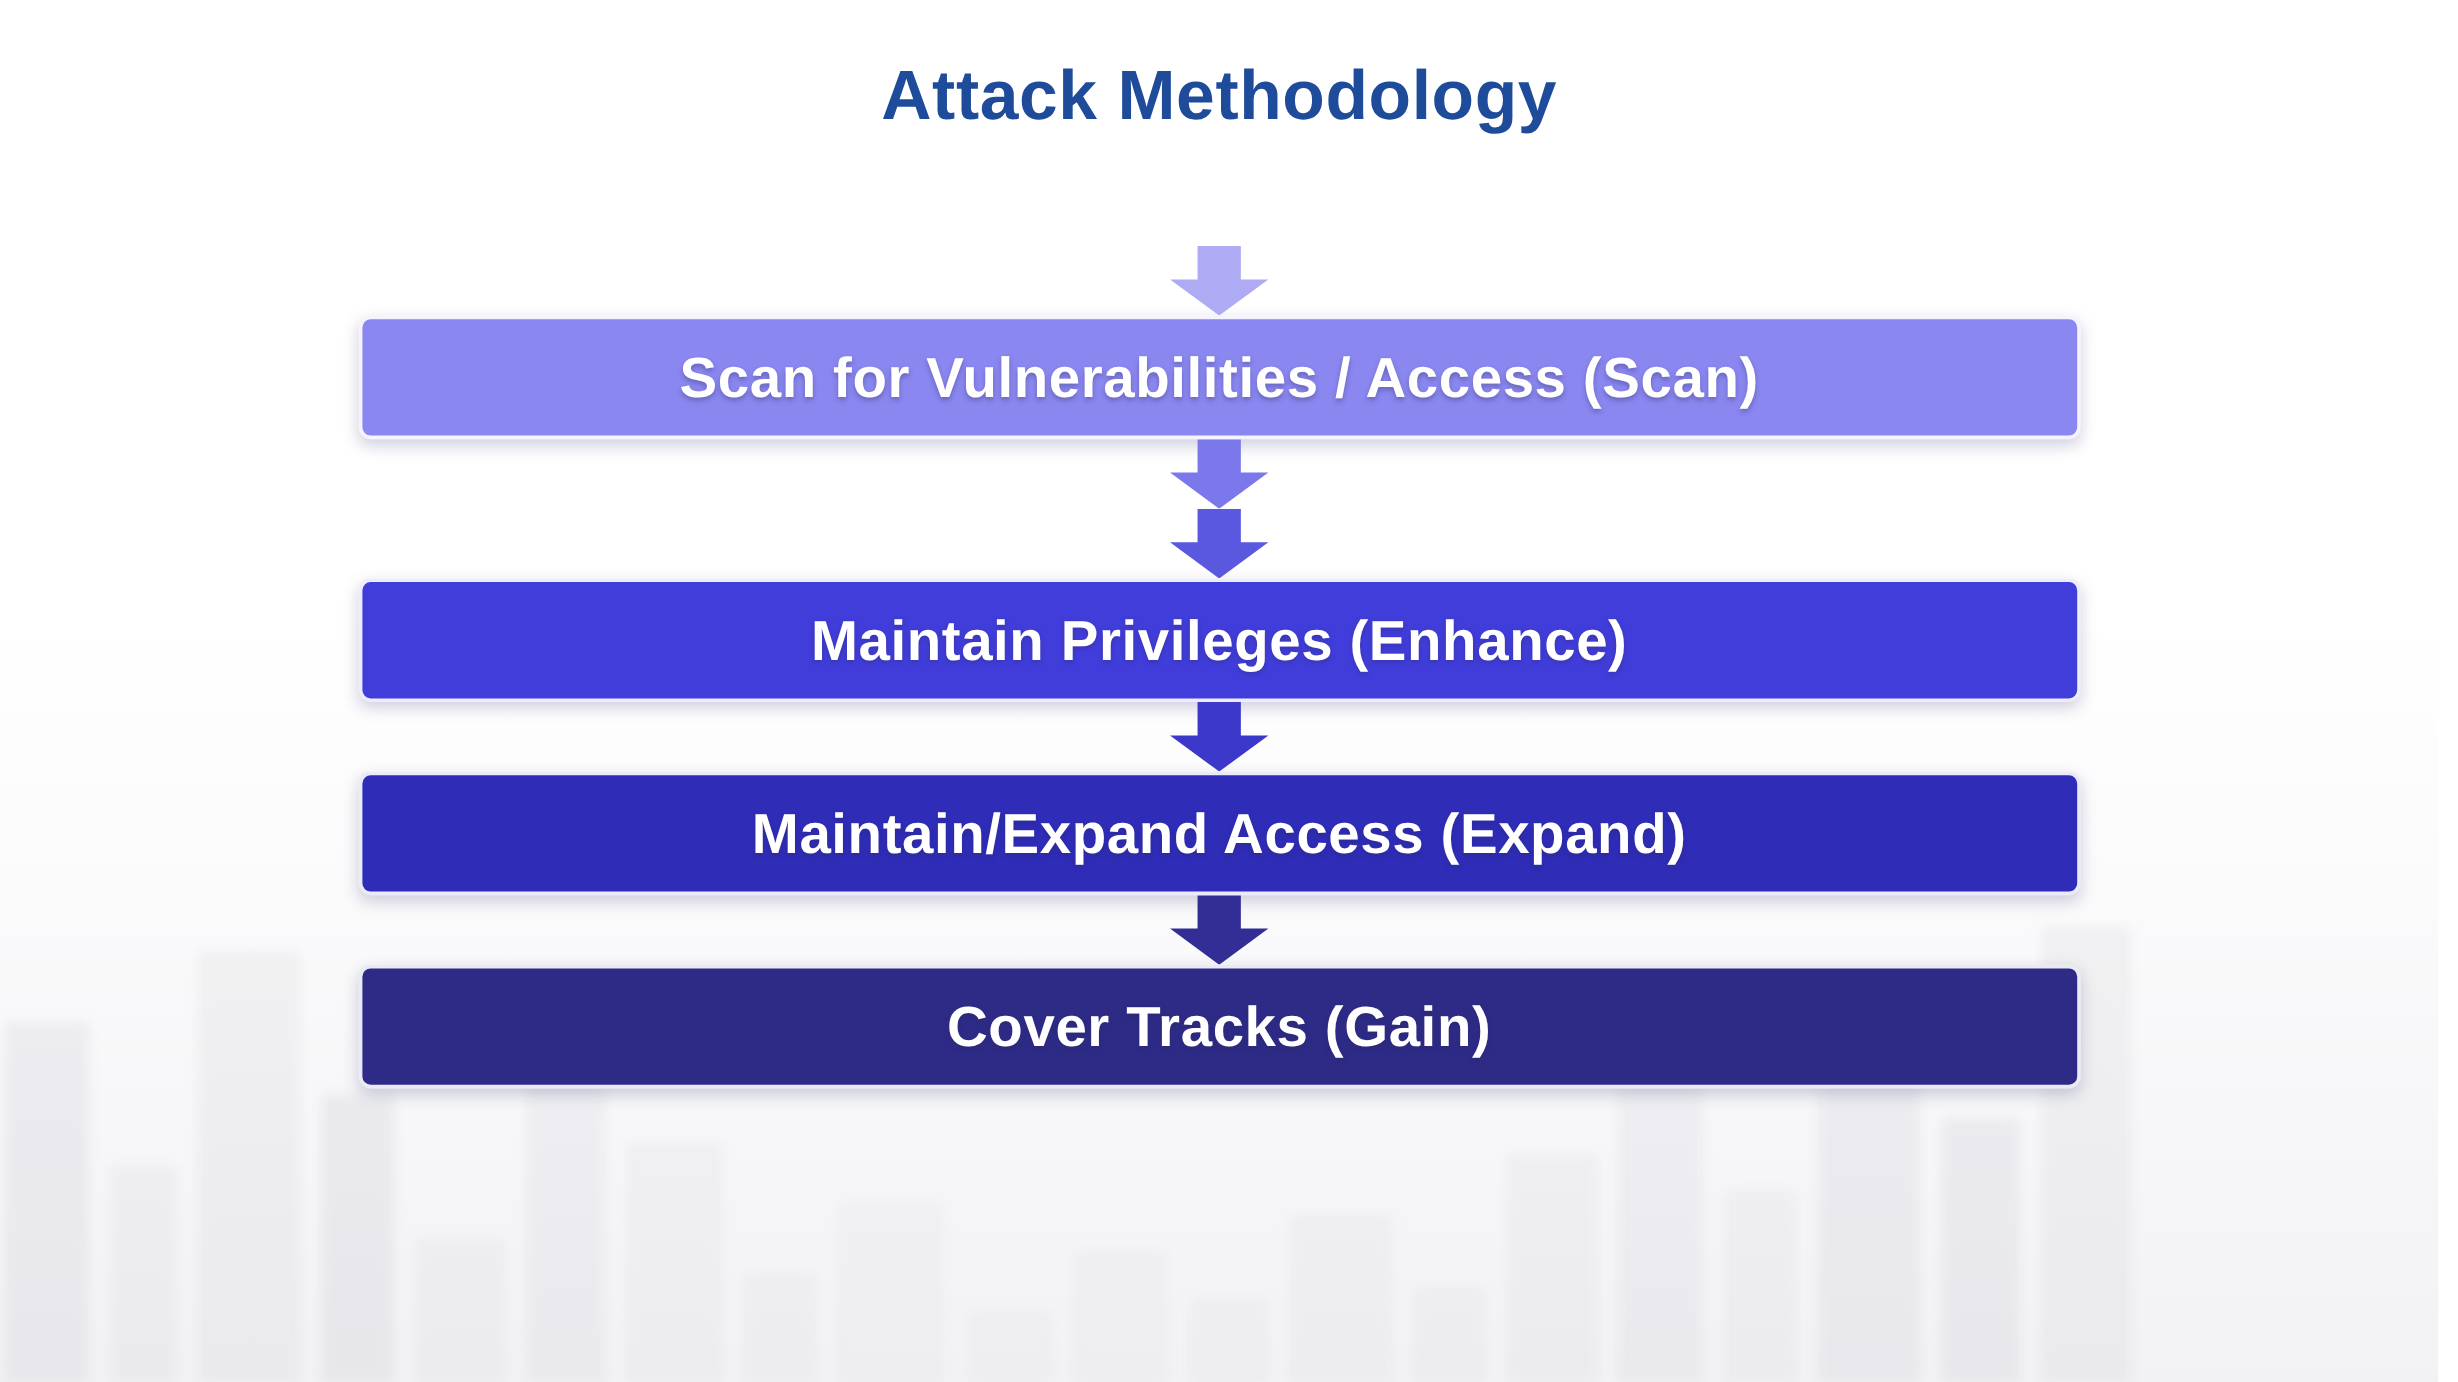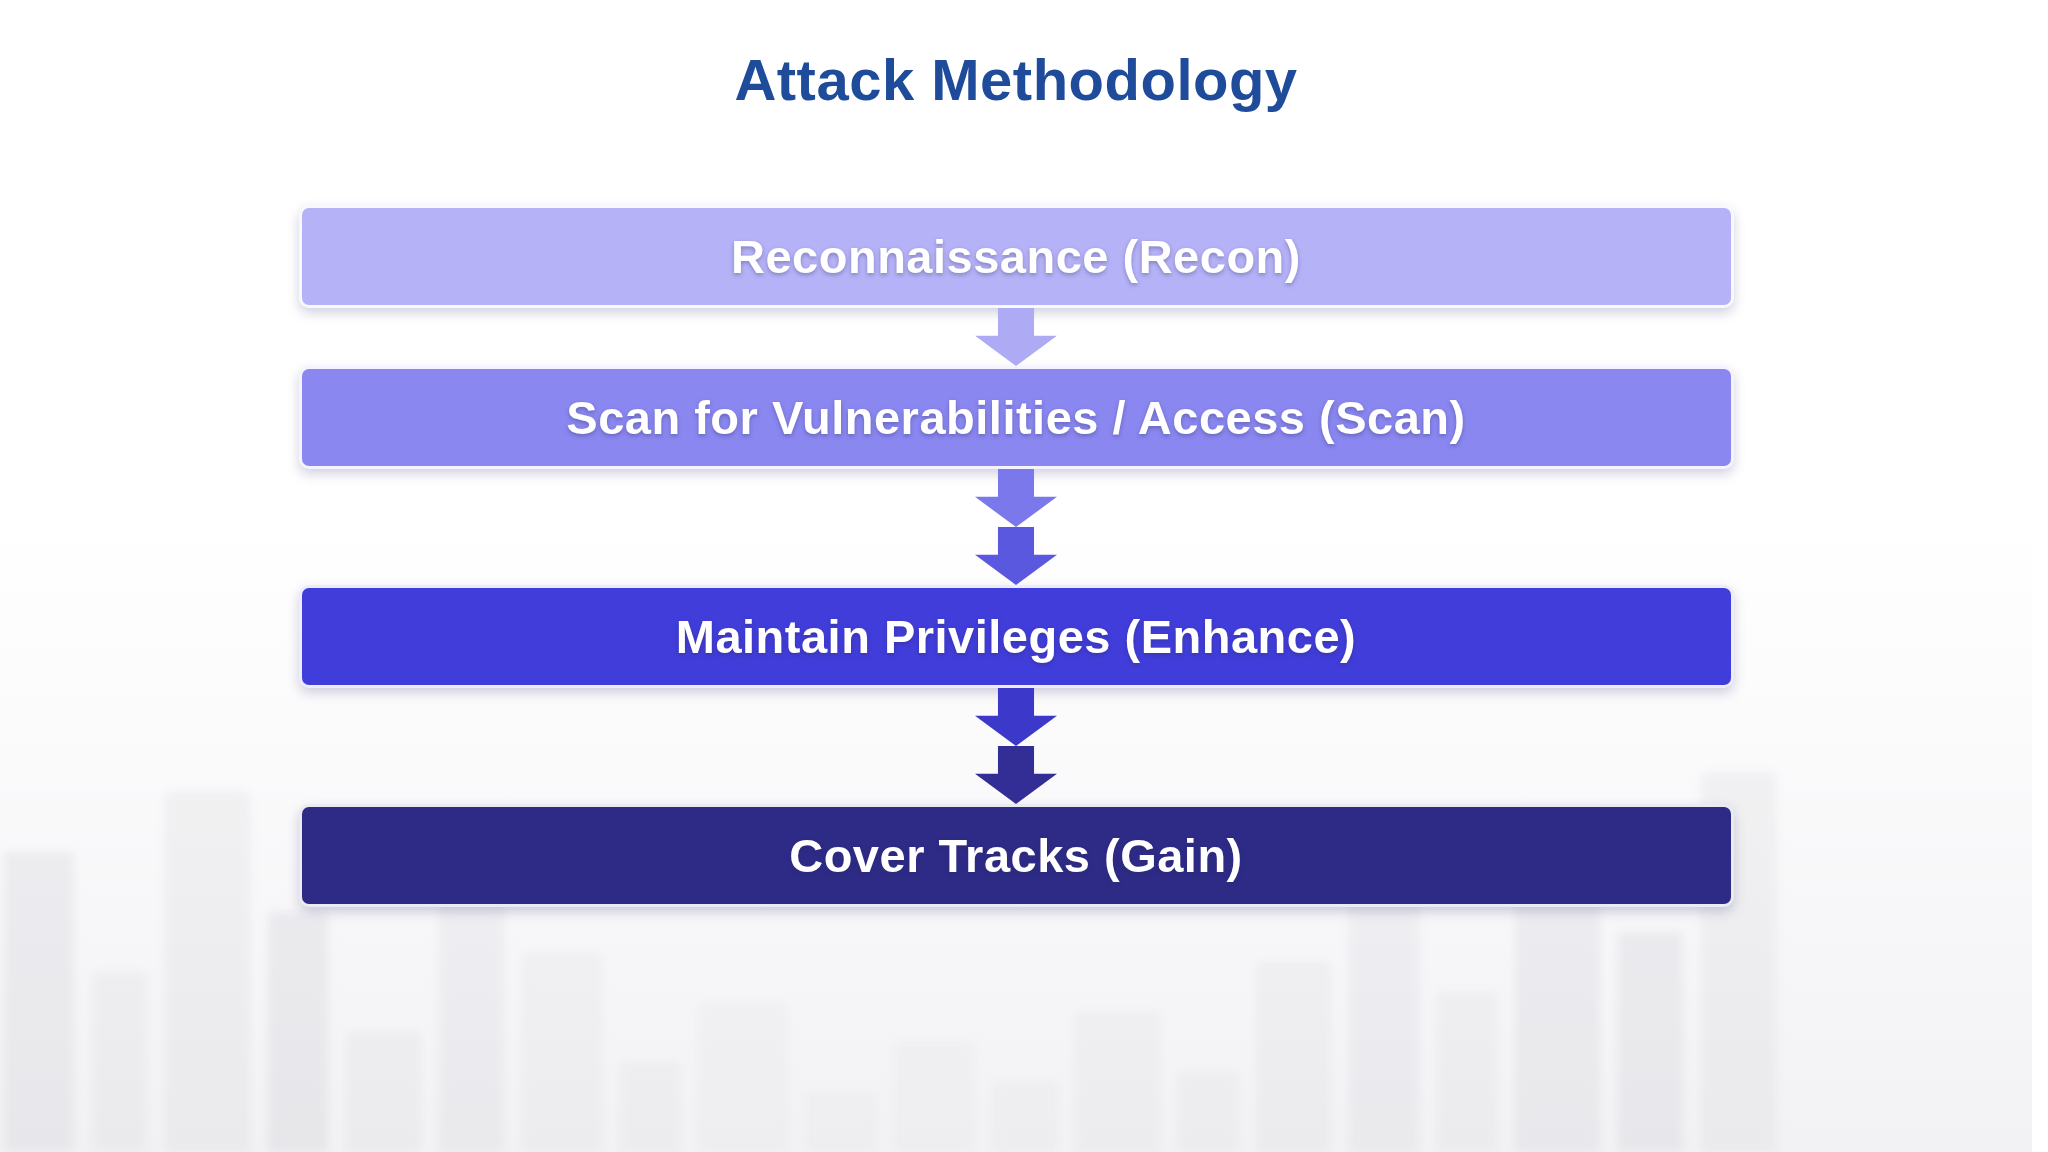--- a/index.html
+++ b/index.html
@@ -109,23 +109,20 @@
     <span style="width:65px;height:220px;background:rgba(190,190,200,0.20)"></span>
     <span style="width:75px;height:380px;background:rgba(190,190,200,0.16)"></span>
   </div>
 
   <div class="content">
 
     <div class="title" style="color: rgb(30, 75, 154);">Attack Methodology</div>
 
     <div class="stack">
 
-      <div class="step" style="background-color: rgb(181, 178, 247);">
-        <span class="label">Reconnaissance (Recon)</span>
-      </div>
 
       <div class="arrow-slot">
         <div class="block-arrow" style="background-color: rgb(174, 171, 244);"></div>
       </div>
 
       <div class="step" style="background-color: rgb(138, 135, 240);">
         <span class="label">Scan for Vulnerabilities / Access (Scan)</span>
       </div>
 
       <div class="arrow-slot">
@@ -138,20 +135,23 @@
       </div>
 
       <div class="step" style="background-color: rgb(65, 61, 218);">
         <span class="label">Maintain Privileges (Enhance)</span>
       </div>
 
       <div class="arrow-slot">
         <div class="block-arrow" style="background-color: rgb(60, 56, 201);"></div>
       </div>
 
+      <div class="step" style="background-color: rgb(47, 44, 184);">
+        <span class="label">Maintain/Expand Access (Expand)</span>
+      </div>
 
       <div class="arrow-slot">
         <div class="block-arrow" style="background-color: rgb(50, 46, 150);"></div>
       </div>
 
       <div class="step" style="background-color: rgb(46, 43, 135);">
         <span class="label">Cover Tracks (Gain)</span>
       </div>
 
     </div>

